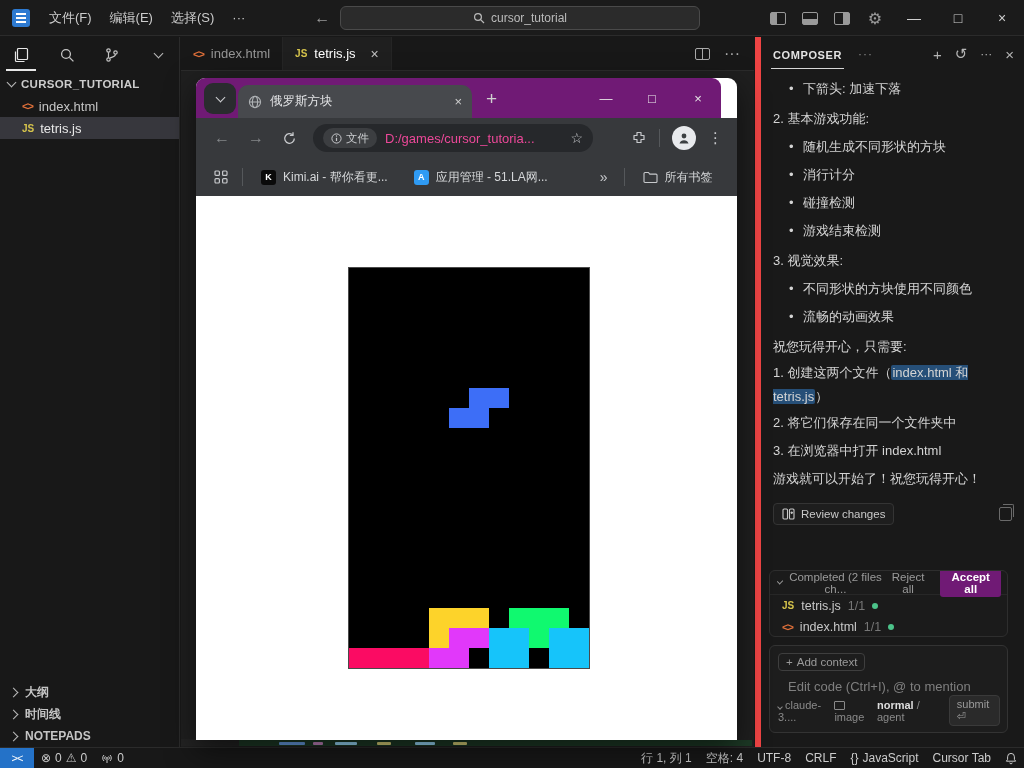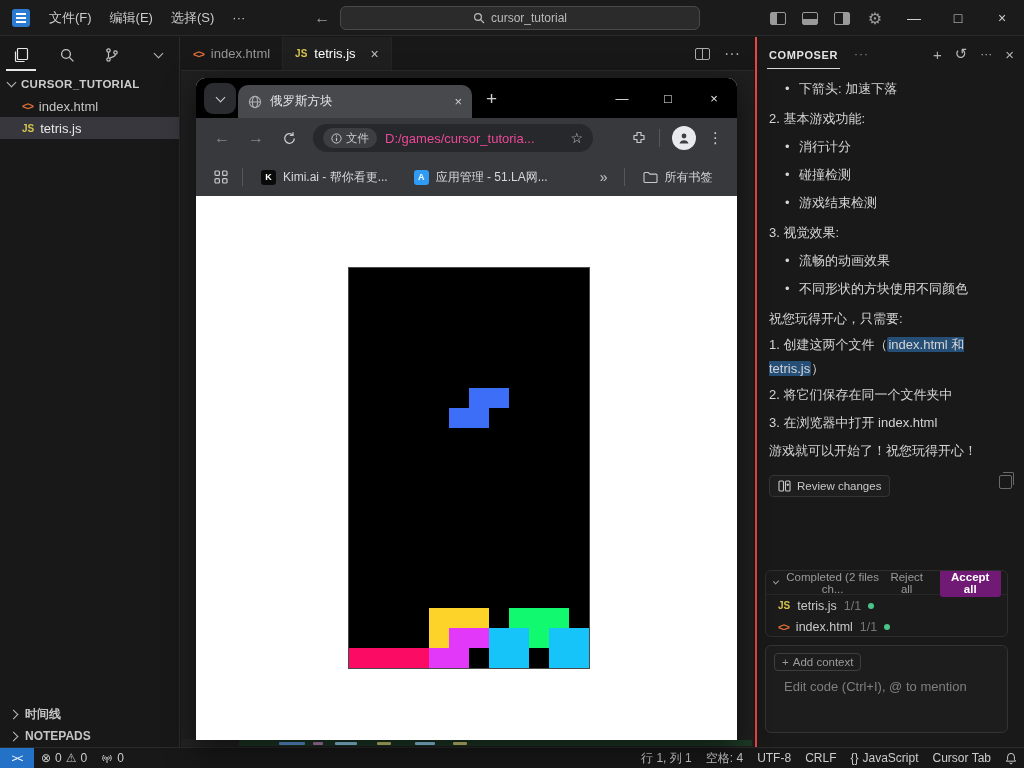--- a/index.html
+++ b/index.html
@@ -45,21 +45,21 @@
   .editor-actions { margin-left:auto; display:flex; align-items:center; gap:14px; padding-right:14px; color:#aaa; }
   .split-ic { width:15px; height:12px; border:1px solid #aaa; border-radius:2px; position:relative; }
   .split-ic:before { content:""; position:absolute; left:6px; top:0; bottom:0; width:1px; background:#aaa; }
   #code-sliver { position:absolute; left:0; right:0; bottom:1px; height:7px; background:#1f1f1f; }
   #code-sliver .gutter { position:absolute; left:0; top:0; bottom:0; width:58px; background:#232323; }
   #code-sliver .diffline { position:absolute; left:58px; right:2px; top:1px; bottom:0; background:#1d3a26; }
   .speck { position:absolute; top:2px; height:3px; border-radius:1px; }
 
   
   #browser { position:absolute; left:196px; top:78px; width:541px; height:662px; border-radius:9px 9px 0 0; background:#ffffff; box-shadow:0 10px 30px rgba(0,0,0,.55); z-index:5; }
-  #b-titlebar { position:absolute; left:0; top:0; right:0; height:40px; background:#000000; border-radius:9px 9px 0 0; }
+  #b-titlebar { position:absolute; left:0; top:0; right:16px; height:40px; background:#701a75; border-radius:9px 9px 0 0; }
   .b-chev-btn { position:absolute; left:8px; top:5px; width:32px; height:31px; background:#2a2c2f; border-radius:9px; display:flex; align-items:center; justify-content:center; }
   .b-tab { position:absolute; left:42px; top:7px; width:234px; height:33px; background:#47494d; border-radius:10px 10px 0 0; display:flex; align-items:center; gap:8px; padding:0 10px; color:#e2e3e5; font-size:12.5px; }
   .b-tab .x { margin-left:auto; color:#cfcfcf; font-size:13px; }
   .b-newtab { position:absolute; left:290px; top:10px; color:#d0d0d0; font-size:19px; }
   .b-winctl { position:absolute; right:0; top:0; height:40px; display:flex; }
   .b-winctl div { width:46px; height:40px; display:flex; align-items:center; justify-content:center; color:#e6e6e6; font-size:13px; }
   #b-addrbar { position:absolute; left:0; top:40px; right:0; height:40px; background:#37393c; display:flex; align-items:center; }
   .nav-ic { font-size:16px; margin-left:18px; color:#84878a; }
   .nav-ic.lit { color:#c7c9cc; }
   .addr-pill { margin-left:16px; width:280px; height:28px; background:#26282b; border-radius:14px; display:flex; align-items:center; padding:0 10px; gap:8px; }
@@ -72,32 +72,32 @@
   #b-bookmarks { position:absolute; left:0; top:80px; right:0; height:38px; background:#37393c; display:flex; align-items:center; font-size:12px; color:#d5d7d9; }
   .bm-item { display:flex; align-items:center; gap:7px; margin-left:18px; }
   .bm-badge { width:15px; height:15px; border-radius:3px; display:flex; align-items:center; justify-content:center; font-size:9px; font-weight:bold; color:#fff; }
   .bm-k { background:#0a0a0a; }
   .bm-a { background:#2f9bf4; }
   #b-content { position:absolute; left:0; top:118px; right:0; bottom:0; background:#ffffff; }
   #tetris-board { position:absolute; left:152px; top:71px; width:242px; height:402px; background:#000; border:1px solid #4a4a4a; }
   .tcell { position:absolute; width:20px; height:20px; }
 
   
-  #composer { position:absolute; right:0; top:37px; width:269px; bottom:21px; background:#191919; border-left:2px solid #ef4444; color:#cccccc; }
+  #composer { position:absolute; right:0; top:37px; width:269px; bottom:21px; background:#191919; border-left:6px solid #ef4444; color:#cccccc; }
   .cp-header { height:34px; display:flex; align-items:center; padding:0 10px; }
   .cp-title { font-size:11px; font-weight:bold; letter-spacing:.6px; color:#e4e4e4; border-bottom:1px solid #d7d7d7; padding:9px 2px 7px; }
   .cp-dots { color:#8a8a8a; margin-left:14px; font-size:12px; letter-spacing:1px; }
   .cp-hicons { margin-left:auto; display:flex; gap:13px; color:#b4b4b4; font-size:15px; align-items:center; }
   .cp-body { padding:4px 12px 0; font-size:13px; color:#d4d4d4; }
   .cp-body ul { list-style:none; margin:0 0 2px; }
   .cp-body li { position:relative; padding-left:30px; line-height:28px; }
   .cp-body li:before { content:"•"; position:absolute; left:16px; color:#d4d4d4; }
   .cp-sec { line-height:28px; }
   .hl { background:#264f78; border-radius:2px; padding:0 1px; }
-  .review-row { display:flex; align-items:flex-start; margin-top:10px; }
+  .review-row { display:flex; align-items:center; margin-top:10px; }
   .review-btn { display:flex; align-items:center; gap:6px; border:1px solid #343434; border-radius:4px; background:#1e1e1e; color:#c9c9c9; font-size:11.5px; padding:4px 8px; }
   .copy-ic { margin-left:auto; width:13px; height:14px; border:1px solid #6a6a6a; border-radius:2px; position:relative; }
   .copy-ic:before { content:""; position:absolute; left:3px; top:-4px; width:10px; height:12px; border-top:1px solid #6a6a6a; border-right:1px solid #6a6a6a; border-radius:0 2px 0 0; }
   .completed-box { position:absolute; left:8px; right:16px; top:533px; height:67px; border:1px solid #2e2e2e; border-radius:6px; background:#1b1b1b; overflow:hidden; }
   .cb-head { height:24px; display:flex; align-items:center; gap:5px; padding:0 6px 0 8px; font-size:11.5px; color:#9a9a9a; border-bottom:1px solid #272727;text-align:center; }
   .reject { margin-left:auto; margin-right:8px; }
   .accept { background:#701a75; color:#fff; font-weight:bold; border-radius:3px; padding:2px 8px; font-size:11.5px; }
   .cb-row { display:flex; align-items:center; gap:7px; height:21px; padding-left:12px; font-size:12.5px; color:#c8c8c8; }
   .dim { color:#767676; }
   .gdot { width:6px; height:6px; border-radius:50%; background:#4cc38a; }
@@ -184,20 +184,24 @@
   </div>
   <div class="file-row">
     <span class="badge-html">&lt;&gt;</span>
     <span>index.html</span>
   </div>
   <div class="file-row selected">
     <span class="badge-js">JS</span>
     <span>tetris.js</span>
   </div>
   <div class="sb-bottom">
+    <div class="sb-section">
+      <span class="chev chev-right"></span>
+      <span>大纲</span>
+    </div>
     <div class="sb-section">
       <span class="chev chev-right"></span>
       <span>时间线</span>
     </div>
     <div class="sb-section">
       <span class="chev chev-right"></span>
       <span>NOTEPADS</span>
     </div>
   </div>
 </div>
@@ -358,28 +362,29 @@
       <span style="font-size:12px;">···</span>
       <span>×</span>
     </span>
   </div>
   <div class="cp-body">
     <ul>
       <li>下箭头: 加速下落</li>
     </ul>
     <div class="cp-sec">2. 基本游戏功能:</div>
     <ul>
+      <li>随机生成不同形状的方块</li>
       <li>消行计分</li>
       <li>碰撞检测</li>
       <li>游戏结束检测</li>
     </ul>
     <div class="cp-sec">3. 视觉效果:</div>
     <ul>
+      <li>不同形状的方块使用不同颜色</li>
       <li>流畅的动画效果</li>
-      <li>不同形状的方块使用不同颜色</li>
     </ul>
     <div class="cp-sec">祝您玩得开心，只需要:</div>
     <div class="cp-sec" style="line-height:24px;"><span>1. 创建这两个文件（</span><span class="hl">index.html 和 tetris.js</span><span>）</span></div>
     <div class="cp-sec">2. 将它们保存在同一个文件夹中</div>
     <div class="cp-sec">3. 在浏览器中打开 index.html</div>
     <div class="cp-sec">游戏就可以开始了！祝您玩得开心！</div>
     <div class="review-row">
       <span class="review-btn">
         <svg width="13" height="12" viewBox="0 0 13 12">
             <rect x="1" y="1" width="4.5" height="10" rx="1" fill="none" stroke="#c9c9c9" stroke-width="1.1"></rect>
@@ -413,20 +418,26 @@
       <span class="gdot"></span>
     </div>
   </div>
 
   <div class="input-box">
     <span class="ctx-chip">
         <span>+</span>
         <span>Add context</span>
       </span>
     <div class="edit-ph">Edit code (Ctrl+I), @ to mention</div>
+    <div class="in-bottom">
+      <span><span class="chev" style="width:4px;height:4px;border-color:#8a8a8a;margin-right:3px;"></span><span>claude-3....</span></span>
+      <span style="margin-left:auto;"><span class="img-ic"></span><span>image</span></span>
+      <span><b style="color:#dddddd;">normal</b> <span>/</span> <span>agent</span></span>
+      <span class="submit-pill">submit ⏎</span>
+    </div>
   </div>
 </div>
 
 <div id="statusbar">
   <div class="remote">&gt;&lt;</div>
   <div class="st-item">
     <span>⊗</span>
       <span>0</span>
     <span>⚠</span>
       <span>0</span>

